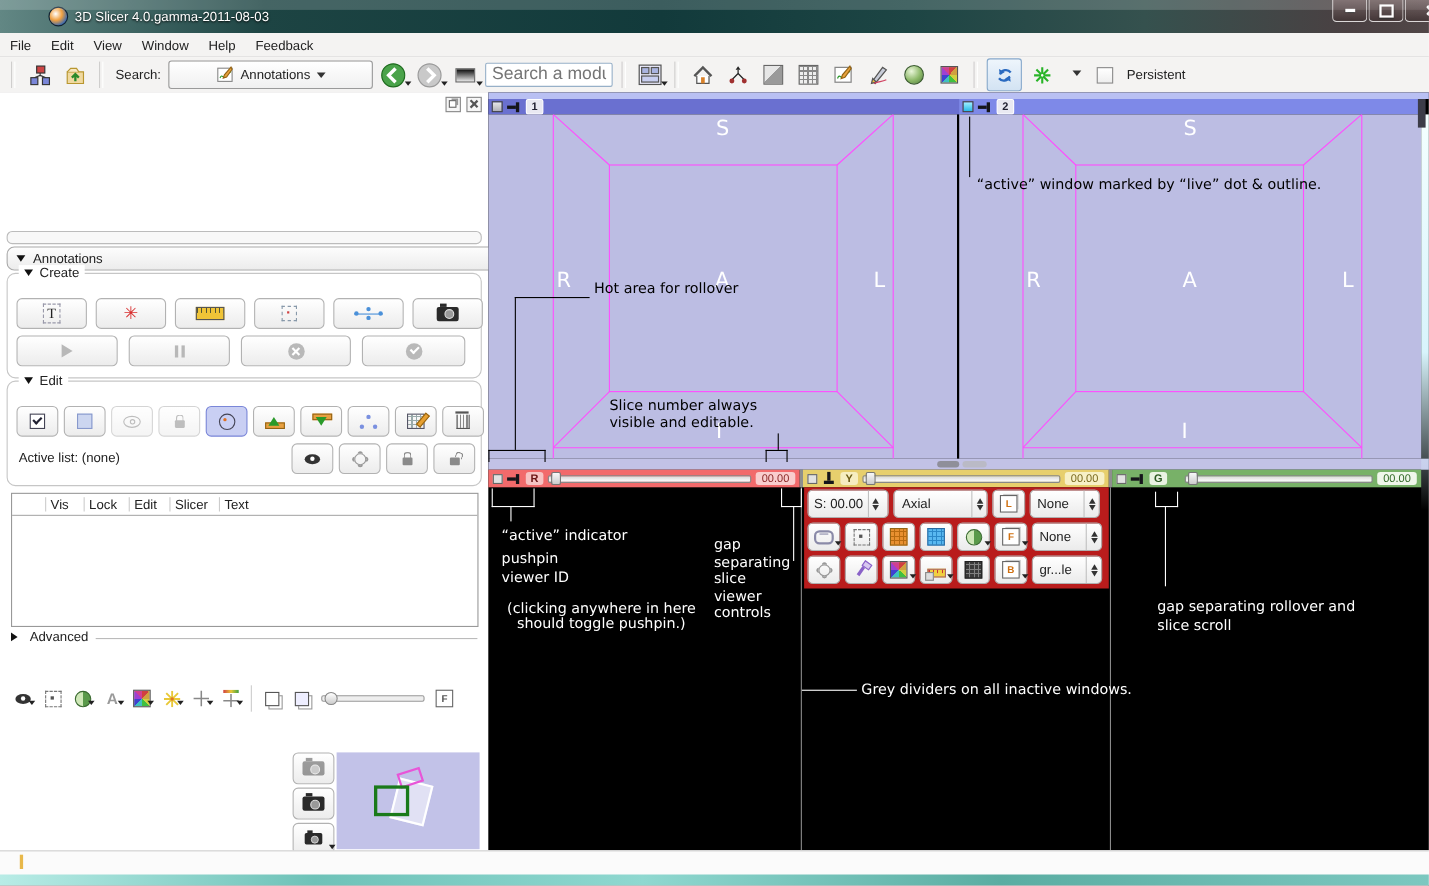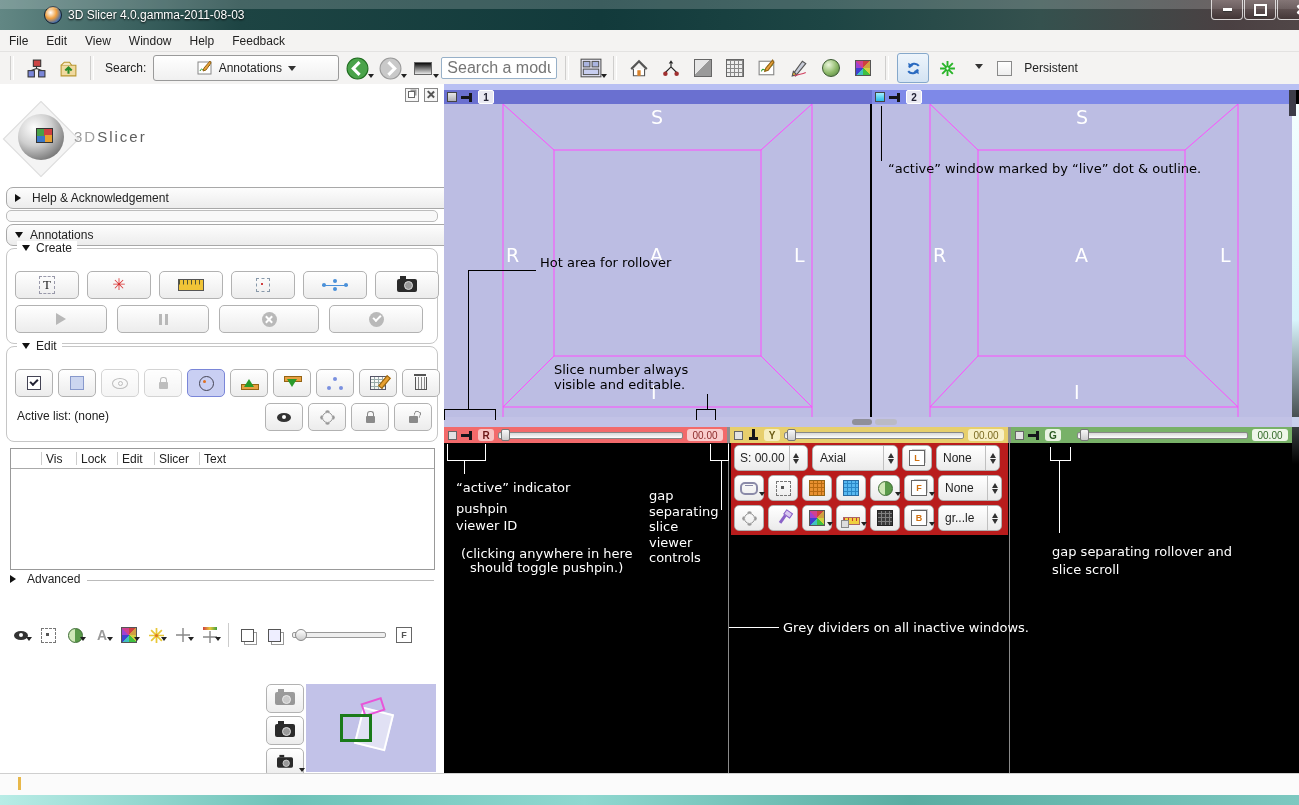--- a/index.html
+++ b/index.html
@@ -315,33 +315,21 @@
   <span class="pcheck"></span>
   <span class="tlabel">Persistent</span>
 </div>
 
 <div class="abs sidebar">
   <div class="abs f" style="left:0;top:3px;width:438px;height:16px;justify-content:flex-end">
     <span class="wicon restore"></span>
     <span class="wicon close"></span>
   </div>
 
-  <div class="abs" style="left:10px;top:24px;width:220px;height:66px">
-    <div class="abs" style="left:4px;top:4px;width:52px;height:52px;border:1px solid #ddd;transform:rotate(45deg);background:#f4f4f4"></div>
-    <div class="abs" style="left:8px;top:6px;width:46px;height:46px;border-radius:50%;background:radial-gradient(circle at 35% 30%,#fdfdfd,#cfcfcf 40%,#8a8a8a 70%,#4a4a4a)"></div>
-    <div class="abs" style="left:26px;top:20px;width:15px;height:13px;border:1px solid #333;background:conic-gradient(#d04040 0 25%,#e8a030 0 50%,#3a78c8 0 75%,#48a048 0)"></div>
-    <div class="abs" style="left:64px;top:20px;font-size:15px;letter-spacing:2px">
-      <span style="color:#9f9f9f">3D</span><span style="color:#5d5d5d">Slicer</span>
-    </div>
-  </div>
-
-  <div class="abs collbar" style="top:103px">
-    <span class="tri-r"></span>
-    <span>Help &amp; Acknowledgement</span>
-  </div>
+
   <div class="abs" style="left:6px;top:126px;width:430px;height:10px;border:1px solid #bcbcbc;border-radius:5px;background:#f8f8f8"></div>
   <div class="abs collbar" style="top:140px">
     <span class="tri-d"></span>
     <span>Annotations</span>
   </div>
 
   <div class="abs group" style="top:164px;height:94px">
     <div class="gleg">
         <span class="tri-d"></span>
         <span>Create</span>

